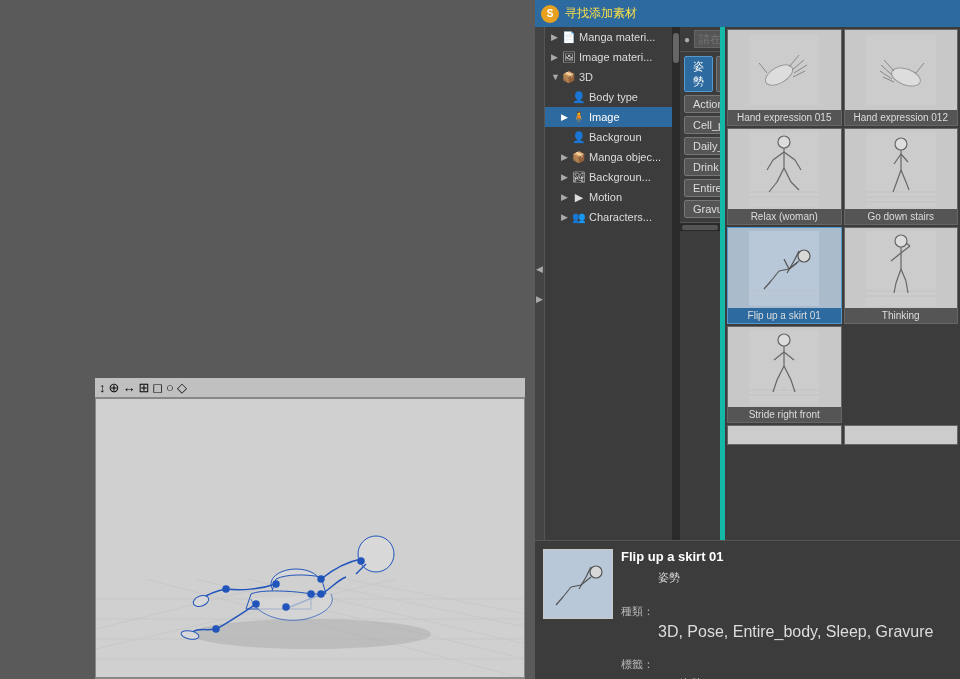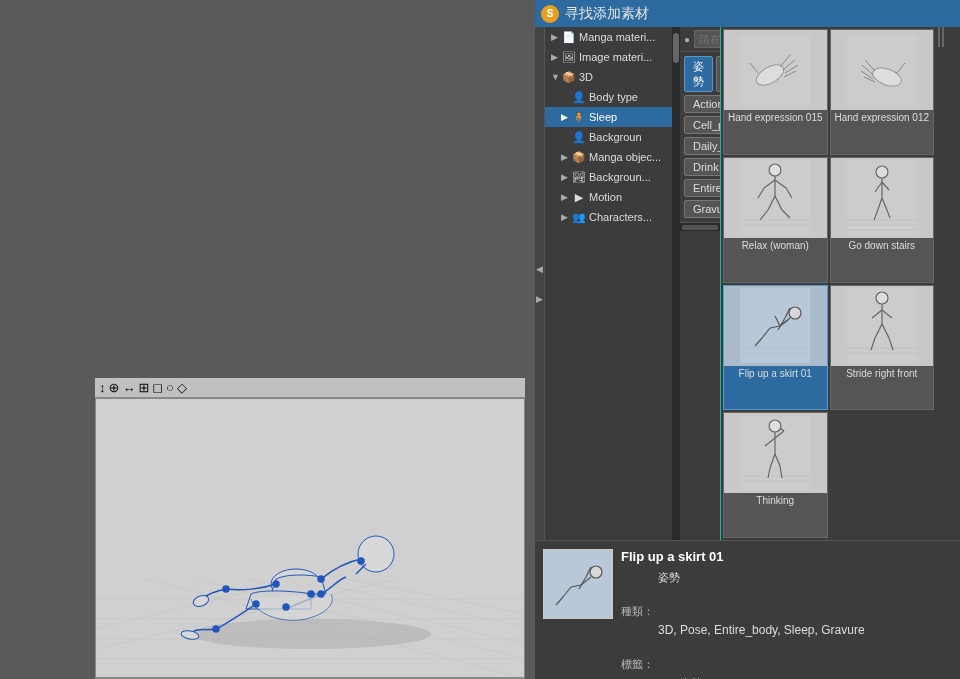--- a/index.html
+++ b/index.html
@@ -315,21 +315,21 @@
   </div>
 
   <div class="canvas-bottom-bar" style="top:678px;">
   </div>
 </div>
 
 <div class="right-panel">
 
   <div style="background:#2d6a9f; display:flex; align-items:center; padding:4px 6px; gap:6px; height:28px;">
     <div style="width:18px; height:18px; border-radius:50%; background:#e8a020; display:flex; align-items:center; justify-content:center; font-size:10px; color:white; font-weight:bold;">S</div>
-    <span style="color:#e5e5e5; font-size:14px;">寻找添加素材</span>
+    <span style="color:#fde047; font-size:12px;">寻找添加素材</span>
   </div>
 
   <div class="asset-browser">
 
     <div class="left-edge">
       <span class="left-edge-arrow">◀</span>
       <span class="left-edge-arrow">▶</span>
     </div>
 
     <div class="tree-scroll-container">
@@ -351,21 +351,21 @@
           <span class="tree-item-label">3D</span>
         </div>
         <div class="tree-item" style="padding-left:16px;">
           <span class="tree-item-arrow"></span>
           <span class="tree-item-icon">👤</span>
           <span class="tree-item-label">Body type</span>
         </div>
         <div class="tree-item active" style="padding-left:16px;">
           <span class="tree-item-arrow" style="color:white;">▶</span>
           <span class="tree-item-icon">🧍</span>
-          <span class="tree-item-label">Sleep</span>
+          <span class="tree-item-label">Image</span>
         </div>
         <div class="tree-item" style="padding-left:16px;">
           <span class="tree-item-arrow"></span>
           <span class="tree-item-icon">👤</span>
           <span class="tree-item-label">Backgroun</span>
         </div>
         <div class="tree-item" style="padding-left:16px;">
           <span class="tree-item-arrow">▶</span>
           <span class="tree-item-icon">📦</span>
           <span class="tree-item-label">Manga objec...</span>
@@ -423,21 +423,21 @@
         <div style="display:flex; gap:3px;">
           <button class="filter-tag">Gravure</button>
         </div>
       </div>
 
       <div style="height:8px; background:#2a2a2a; display:flex; align-items:center; padding:0 2px;">
         <div style="width:40px; height:5px; background:#555; border-radius:2px;"></div>
       </div>
     </div>
 
-    <div style="width:240px; display:flex; flex-direction:row; border-left:1px solid #14b8a6;">
+    <div style="width:240px; display:flex; flex-direction:column; border-left:5px solid #14b8a6;">
       <div class="grid-container">
 
         <div class="grid-item">
           <div class="grid-item-thumb">
             <svg width="70" height="70" viewBox="0 0 70 70">
               <rect width="70" height="70" fill="#ccc"></rect>
 
               <g stroke="#888" stroke-width="1" fill="none">
                 <ellipse cx="30" cy="40" rx="15" ry="8" transform="rotate(-30 30 40)" fill="#ddd" stroke="#999"></ellipse>
                 <line x1="40" y1="32" x2="50" y2="20"></line>
@@ -551,56 +551,56 @@
           <div class="grid-item-thumb">
             <svg width="70" height="75" viewBox="0 0 70 75">
               <rect width="70" height="75" fill="#ccc"></rect>
               <g stroke="#bbb" stroke-width="0.5">
                 <line x1="0" y1="60" x2="70" y2="60"></line>
                 <line x1="0" y1="65" x2="70" y2="65"></line>
               </g>
 
               <g stroke="#666" stroke-width="1.2" fill="none">
                 <circle cx="35" cy="10" r="6" fill="#ddd" stroke="#666"></circle>
+                <line x1="35" y1="16" x2="35" y2="38"></line>
+                <line x1="35" y1="22" x2="25" y2="30"></line>
+
+                <line x1="35" y1="22" x2="44" y2="15"></line>
+                <line x1="44" y1="15" x2="40" y2="12"></line>
+                <line x1="35" y1="38" x2="30" y2="52"></line>
+                <line x1="35" y1="38" x2="40" y2="50"></line>
+                <line x1="30" y1="52" x2="28" y2="62"></line>
+                <line x1="40" y1="50" x2="42" y2="62"></line>
+              </g>
+            </svg>
+          </div>
+          <span class="grid-item-label">Thinking</span>
+        </div>
+        <div class="grid-item">
+          <div class="grid-item-thumb">
+            <svg width="70" height="75" viewBox="0 0 70 75">
+              <rect width="70" height="75" fill="#ccc"></rect>
+              <g stroke="#bbb" stroke-width="0.5">
+                <line x1="0" y1="60" x2="70" y2="60"></line>
+                <line x1="0" y1="65" x2="70" y2="65"></line>
+              </g>
+
+              <g stroke="#666" stroke-width="1.2" fill="none">
+                <circle cx="35" cy="10" r="6" fill="#ddd" stroke="#666"></circle>
                 <line x1="35" y1="16" x2="35" y2="36"></line>
                 <line x1="35" y1="22" x2="25" y2="30"></line>
                 <line x1="35" y1="22" x2="45" y2="30"></line>
                 <line x1="35" y1="36" x2="28" y2="50"></line>
                 <line x1="35" y1="36" x2="42" y2="50"></line>
                 <line x1="28" y1="50" x2="24" y2="62"></line>
                 <line x1="42" y1="50" x2="46" y2="62"></line>
               </g>
             </svg>
           </div>
           <span class="grid-item-label">Stride right front</span>
-        </div>
-        <div class="grid-item">
-          <div class="grid-item-thumb">
-            <svg width="70" height="75" viewBox="0 0 70 75">
-              <rect width="70" height="75" fill="#ccc"></rect>
-              <g stroke="#bbb" stroke-width="0.5">
-                <line x1="0" y1="60" x2="70" y2="60"></line>
-                <line x1="0" y1="65" x2="70" y2="65"></line>
-              </g>
-
-              <g stroke="#666" stroke-width="1.2" fill="none">
-                <circle cx="35" cy="10" r="6" fill="#ddd" stroke="#666"></circle>
-                <line x1="35" y1="16" x2="35" y2="38"></line>
-                <line x1="35" y1="22" x2="25" y2="30"></line>
-
-                <line x1="35" y1="22" x2="44" y2="15"></line>
-                <line x1="44" y1="15" x2="40" y2="12"></line>
-                <line x1="35" y1="38" x2="30" y2="52"></line>
-                <line x1="35" y1="38" x2="40" y2="50"></line>
-                <line x1="30" y1="52" x2="28" y2="62"></line>
-                <line x1="40" y1="50" x2="42" y2="62"></line>
-              </g>
-            </svg>
-          </div>
-          <span class="grid-item-label">Thinking</span>
         </div>
       </div>
 
       <div style="display:grid; grid-template-columns:1fr 1fr; gap:2px; padding:0 2px 2px;">
         <div class="grid-item" style="height:20px; overflow:hidden;">
           <div style="height:20px; background:#ccc; width:100%;"></div>
         </div>
         <div class="grid-item" style="height:20px; overflow:hidden;">
           <div style="height:20px; background:#ccc; width:100%;"></div>
         </div>
@@ -624,21 +624,21 @@
       </svg>
     </div>
     <div class="info-details">
       <div class="info-title">Flip up a skirt 01</div>
       <div class="info-row">
         <span class="info-label">種類：</span>
         <span class="info-value">姿勢</span>
       </div>
       <div class="info-row">
         <span class="info-label">標籤：</span>
-        <span class="info-value" style="font-size:12px;">3D, Pose, Entire_body, Sleep, Gravure</span>
+        <span class="info-value" style="font-size:16px;">3D, Pose, Entire_body, Sleep, Gravure</span>
       </div>
       <div class="info-row">
         <span class="info-label">數據標籤：</span>
         <span class="info-value">姿勢</span>
       </div>
       <div class="info-checkbox-row">
         <input type="checkbox" style="width: 12px; height: 12px;">
         <span style="color:#ddd;">網點化</span>
       </div>
     </div>

